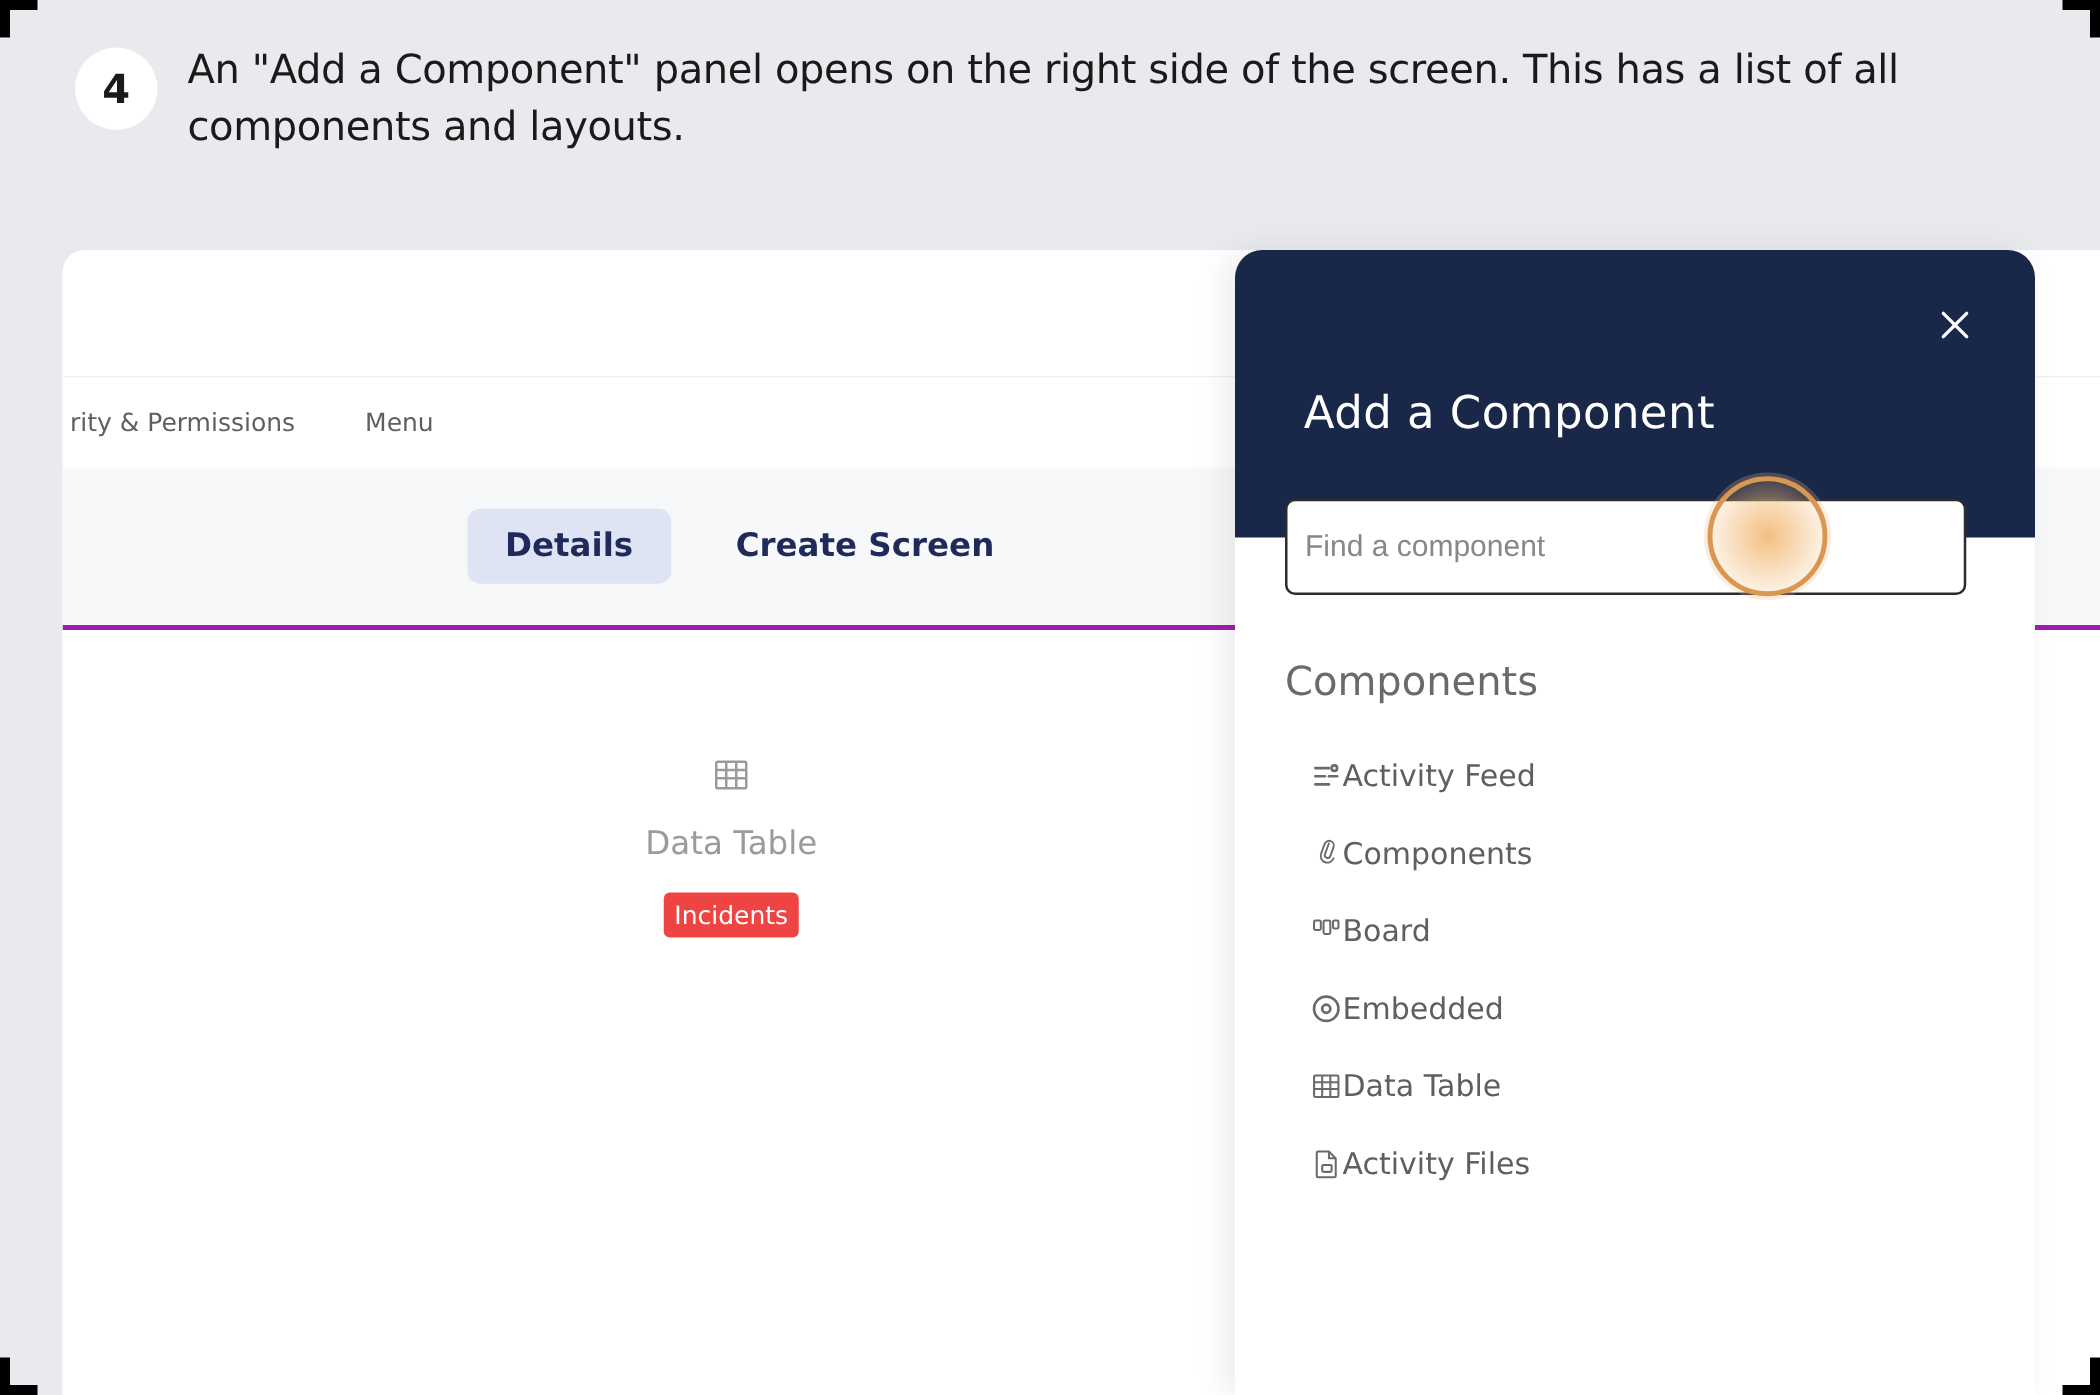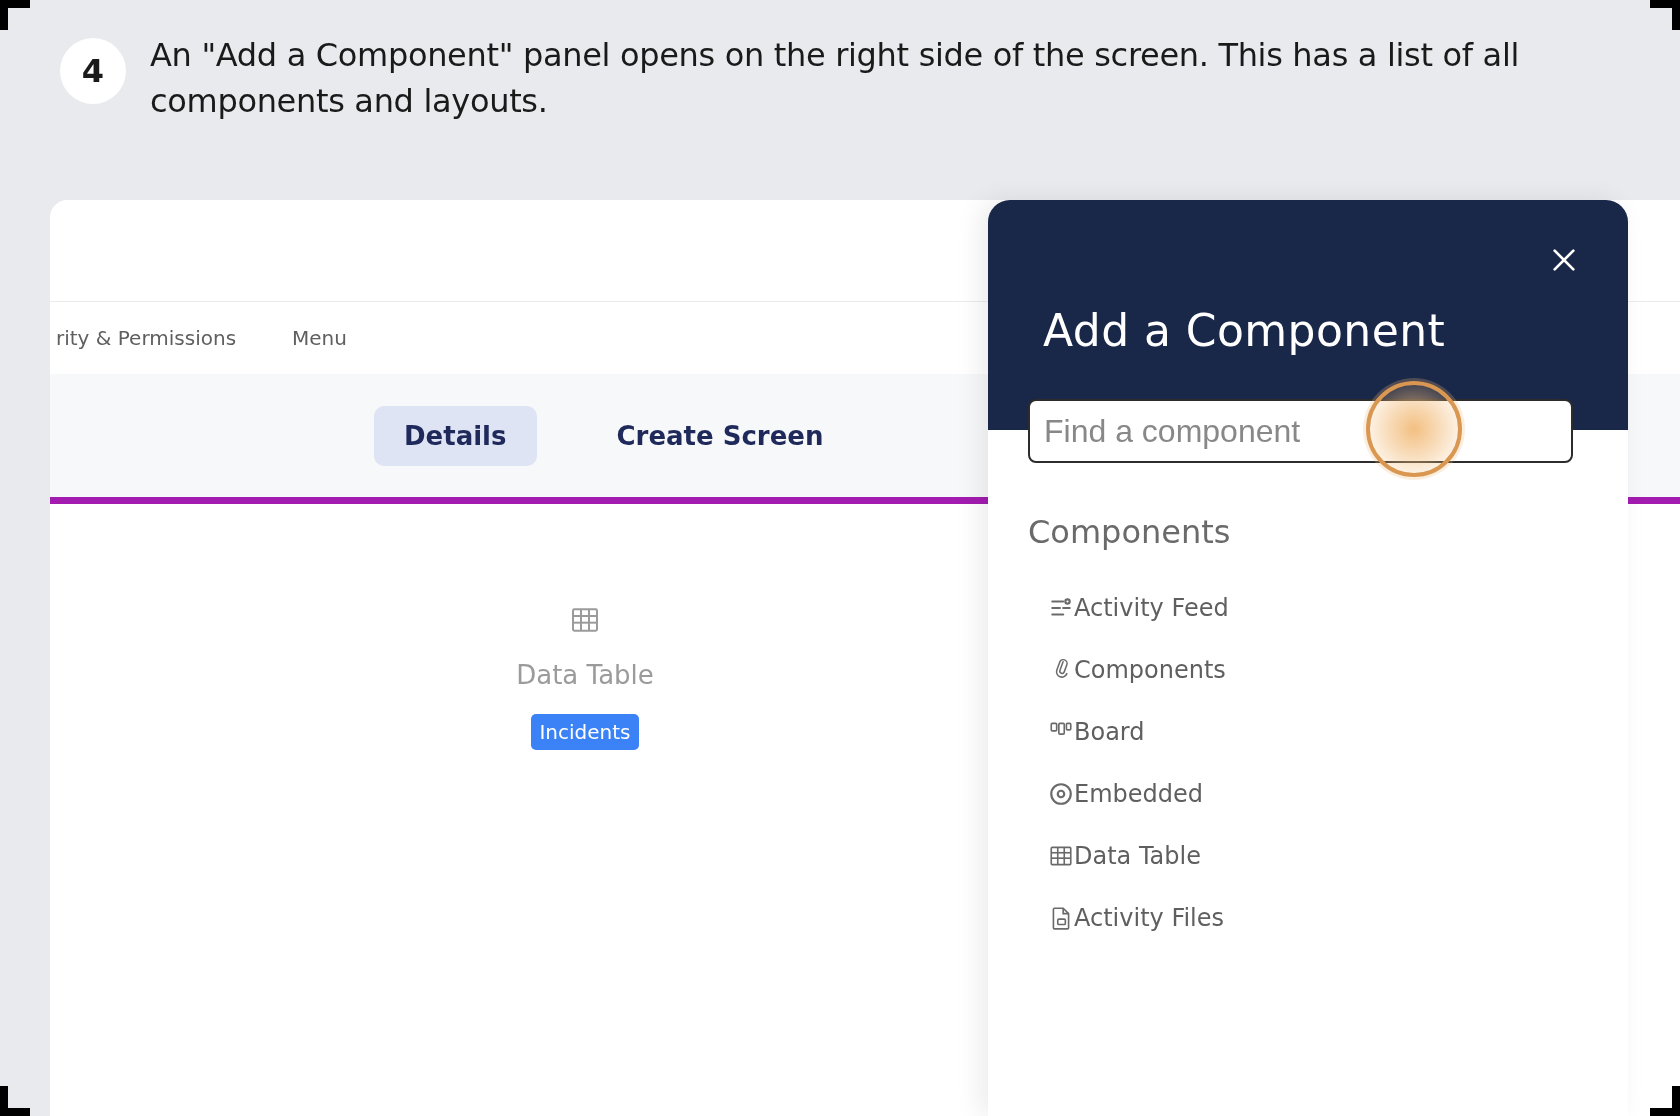--- a/index.html
+++ b/index.html
@@ -94,22 +94,22 @@
     }
 
     .nav-item { cursor: pointer; }
 
     .sub-header {
       height: 130px;
       background: #f7f8fa;
       display: flex;
       align-items: center;
       padding-left: 324px;
-      gap: 50px;
-      border-bottom: 7px solid #a21caf;
+      gap: 22px;
+      border-bottom: 4px solid #a21caf;
     }
 
     .tab-pill {
       font-size: 26px;
       font-weight: 600;
       color: #1f2a5b;
       padding: 15px 30px;
       border-radius: 10px;
     }
 
@@ -133,21 +133,21 @@
     }
     .placeholder-icon svg { width: 100%; height: 100%; }
 
     .placeholder-title {
       font-size: 26px;
       font-weight: 500;
       color: #9b9b9b;
     }
 
     .placeholder-tag {
-      background: #3b82f6;
+      background: #ef4444;
       color: #fff;
       font-size: 20px;
       font-weight: 500;
       padding: 6px 8px;
       border-radius: 5px;
     }
 
     
     .side-panel {
       position: absolute;
@@ -167,21 +167,21 @@
       height: 230px;
       position: relative;
       display: flex;
       align-items: center;
       padding: 0 55px;
       padding-top: 30px;
     }
 
     .panel-title {
       color: #fff;
-      font-size: 44px;
+      font-size: 36px;
       font-weight: 500;
       letter-spacing: 0.01em;
     }
 
     .close-btn {
       position: absolute;
       top: 44px;
       right: 48px;
       width: 32px;
       height: 32px;
@@ -192,25 +192,25 @@
 
     .search-wrap {
       padding: 0 40px;
       margin-top: -31px;
       position: relative;
       z-index: 2;
     }
 
     .search-input {
       width: 545px;
-      height: 64px;
+      height: 77px;
       border: 2px solid #2c2c2c;
       border-radius: 8px;
       background: #ffffff;
-      font-size: 32px;
+      font-size: 24px;
       padding: 0 14px;
       outline: none;
       color: #333;
     }
     .search-input::placeholder {
       color: #888;
     }
 
     .cursor-halo {
       position: absolute;

